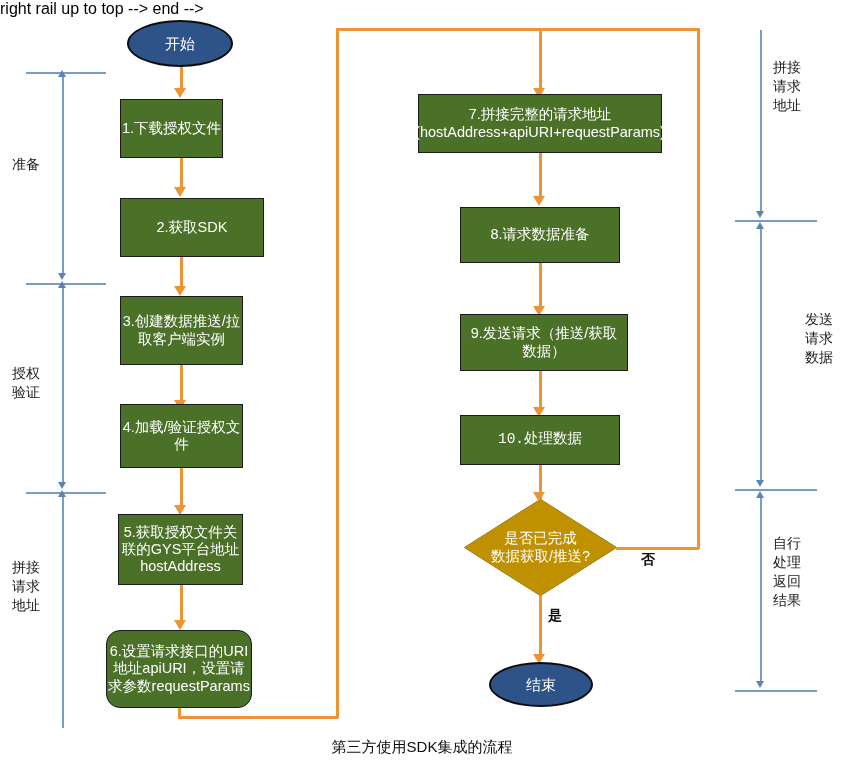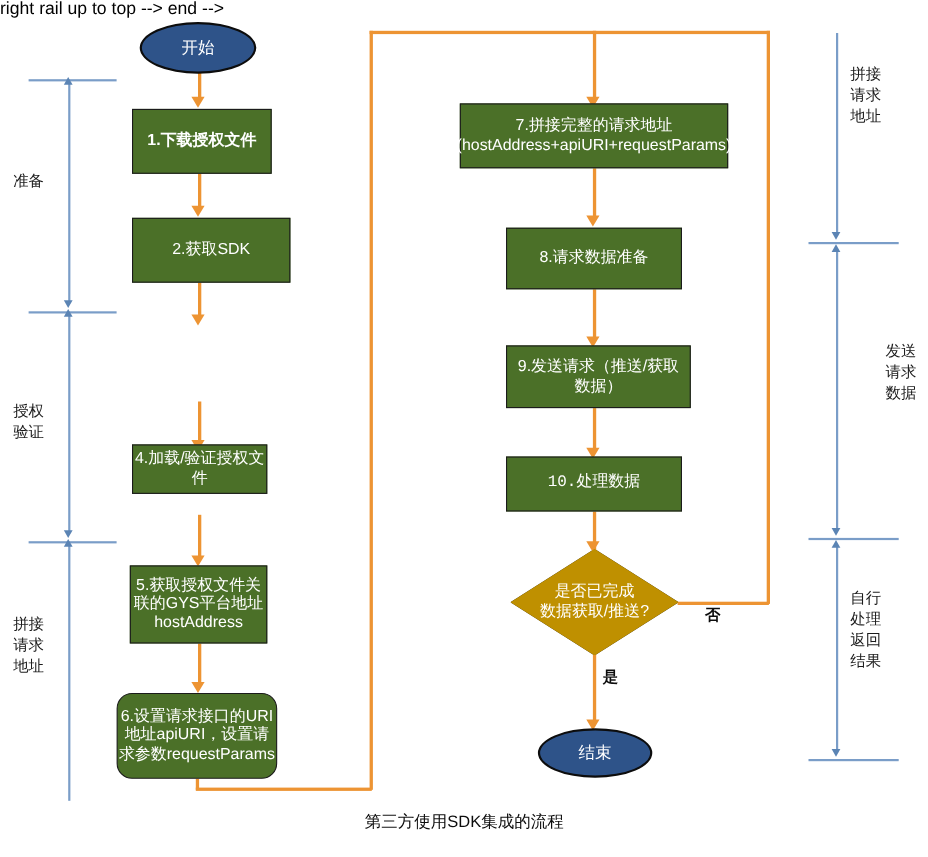--- a/index.html
+++ b/index.html
@@ -210,26 +210,28 @@
 
    end --&gt;
   <div class="ln lv" style="left:539px;top:595px;height:63px;"></div>
   <div class="arw" style="left:533px;top:654px;"></div>
   <div class="flag" style="left:548px;top:607px;">是</div>
 
   
 
   <div class="node term" style="left:127px;top:20px;width:106px;height:47px;">开始</div>
 
-  <div class="node proc" style="left:120px;top:99px;width:127px;height:59px;font-weight:bold;">1.下载授权文件</div>
+  <div class="node proc" style="left:120px;top:99px;width:103px;height:59px;">1.下载授权文件</div>
 
   <div class="node proc" style="left:120px;top:198px;width:144px;height:59px;">2.获取SDK</div>
 
-
-  <div class="node proc" style="left:120px;top:404px;width:123px;height:45px;">4.加载/验证授权文
+  <div class="node proc" style="left:120px;top:296px;width:123px;height:69px;">3.创建数据推送/拉
+取客户端实例</div>
+
+  <div class="node proc" style="left:120px;top:404px;width:123px;height:64px;">4.加载/验证授权文
 件</div>
 
   <div class="node proc" style="left:118px;top:514px;width:125px;height:71px;">5.获取授权文件关
 联的GYS平台地址
 hostAddress</div>
 
   <div class="node proc" style="left:106px;top:630px;width:146px;height:78px;border-radius:14px;">6.设置请求接口的URI
 地址apiURI，设置请
 求参数requestParams</div>
 

